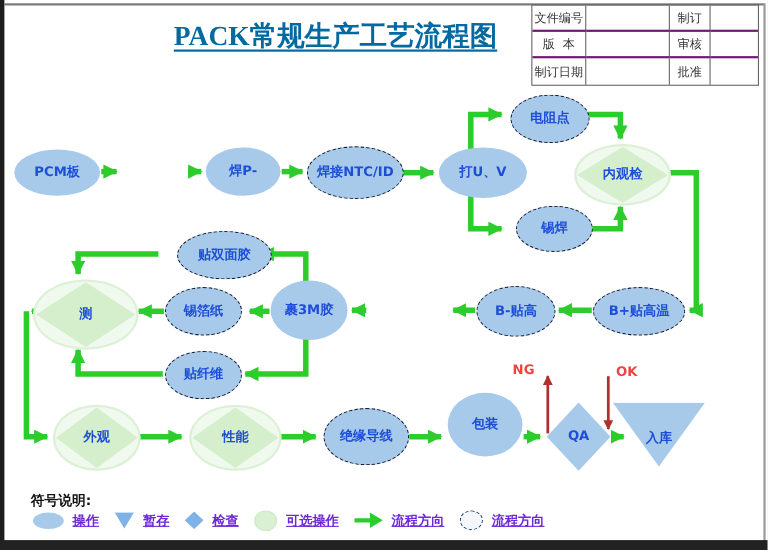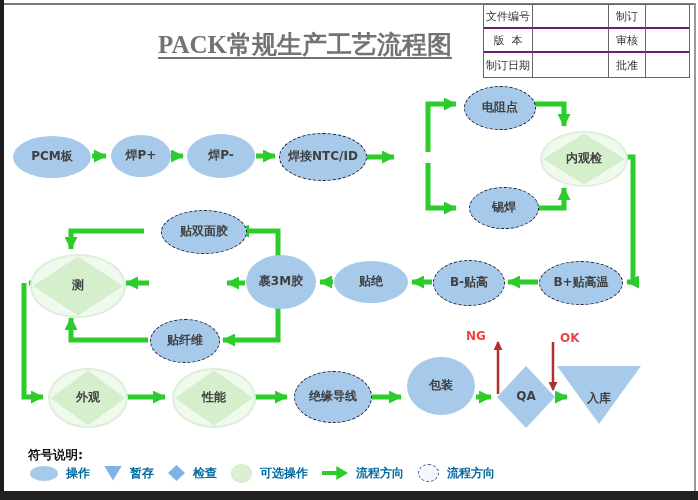--- a/index.html
+++ b/index.html
@@ -4,58 +4,58 @@
 <style>
   html,body{margin:0;padding:0;background:#e8e8e8;}
   #page{position:relative;width:698px;height:500px;background:#ffffff;overflow:hidden;
         font-family:"DejaVu Sans","Liberation Sans",sans-serif;}
   
   .frame-left{position:absolute;left:0;top:0;width:4px;height:100%;background:#1d1d1d;}
   .frame-top{position:absolute;left:4px;top:3px;right:3px;height:2px;background:#7a7a7a;}
   .frame-right{position:absolute;right:2px;top:3px;width:2px;bottom:8px;background:#9a9a9a;}
   .frame-bottom{position:absolute;left:0;bottom:0;width:100%;height:9px;background:#222222;}
 
-  .title{position:absolute;left:150px;top:28px;width:310px;text-align:center;
+  .title{position:absolute;left:150px;top:16px;width:310px;text-align:center;
          font-family:"Liberation Serif","DejaVu Serif",serif;font-size:25px;font-weight:bold;
-         color:#737373;text-decoration:underline;text-underline-offset:4px;}
+         color:#0369a1;text-decoration:underline;text-underline-offset:4px;}
 
   
   .info-table{position:absolute;left:483px;top:4px;display:grid;
               grid-template-columns:49px 76px 37px 43px;grid-auto-rows:24px;
               border:1px solid #666;font-size:11px;color:#333;}
   .info-table .cell{border-right:1px solid #666;border-bottom:2px solid #701a75;
               display:flex;align-items:center;justify-content:center;white-space:pre;}
   .info-table .cell:nth-child(4n){border-right:none;}
   .info-table .cell:nth-child(n+9){border-bottom:none;}
 
   
   svg.arrows{position:absolute;left:0;top:0;z-index:1;}
 
   
   .node{position:absolute;z-index:2;display:flex;align-items:center;justify-content:center;
-        color:#404040;font-size:12px;font-weight:600;text-align:center;line-height:1.1;}
+        color:#1d4ed8;font-size:12px;font-weight:600;text-align:center;line-height:1.1;}
   .op{background:#a7c9ea;border-radius:50%;}
   .opt{background:#a7c9ea;border-radius:50%;border:1.6px dashed #1a1a2e;}
   .opcheck{background:#f0f9ee;border:2px solid #dcf0d6;border-radius:50%;}
   .opcheck::before{content:"";position:absolute;inset:0;background:#d5eecb;
         clip-path:polygon(50% 1%,99% 50%,50% 99%,1% 50%);}
   .opcheck span{position:relative;z-index:1;}
   .diamond{background:#a7c9ea;clip-path:polygon(50% 0,100% 50%,50% 100%,0 50%);}
   .tri{background:#a7c9ea;clip-path:polygon(0 0,100% 0,50% 100%);
        align-items:center;padding-top:8px;box-sizing:border-box;}
 
   
   .n-pcm{left:13px;top:136px;width:78px;height:42px;}
   .n-weldp1{left:111px;top:135px;width:60px;height:42px;}
   .n-weldp2{left:187px;top:134px;width:68px;height:44px;}
   .n-ntc{left:279px;top:133px;width:86px;height:46px;}
   .n-uv{left:399px;top:134px;width:80px;height:46px;}
   .n-res{left:464px;top:86px;width:70px;height:42px;}
   .n-sol{left:469px;top:187px;width:68px;height:40px;}
-  .n-innersp{left:540px;top:131px;width:84px;height:52px;}
+  .n-innersp{left:522px;top:131px;width:84px;height:52px;}
   .n-bplus{left:539px;top:261px;width:82px;height:42px;}
   .n-bminus{left:433px;top:260px;width:70px;height:44px;}
   .n-tins{left:334px;top:261px;width:74px;height:42px;}
   .n-3m{left:246px;top:255px;width:70px;height:54px;}
   .n-dtape{left:161px;top:210px;width:84px;height:42px;}
   .n-foil{left:150px;top:261px;width:68px;height:42px;}
   .n-fiber{left:150px;top:319px;width:68px;height:42px;}
   .n-test{left:30px;top:254px;width:92px;height:60px;}
   .n-look{left:48px;top:368px;width:76px;height:56px;}
   .n-perf{left:172px;top:368px;width:80px;height:56px;}
@@ -66,21 +66,21 @@
   .n-rework{left:498px;top:316px;width:58px;height:32px;}
 
   .flowlabel{position:absolute;z-index:3;color:#ef4444;font-size:12px;font-weight:bold;}
   .l-ng{left:466px;top:329px;}
   .l-ok{left:560px;top:331px;}
 
   
   .legend-heading{position:absolute;left:28px;top:447px;font-size:12.5px;font-weight:bold;color:#111;}
   .legend{position:absolute;left:30px;top:463px;height:20px;display:flex;align-items:center;z-index:2;}
   .legend .sym{display:inline-block;flex:none;}
-  .legend .lab{font-size:12px;font-weight:bold;color:#0369a1;margin-left:8px;margin-right:14px;white-space:nowrap;}
+  .legend .lab{font-size:12px;font-weight:bold;color:#6d28d9;margin-left:8px;margin-right:14px;white-space:nowrap;text-decoration:underline;}
   .s-ellipse{width:28px;height:15px;background:#a7c9ea;border-radius:50%;}
   .s-tri{width:18px;height:15px;background:#7fb2e8;clip-path:polygon(0 0,100% 0,50% 100%);}
   .s-dia{width:17px;height:16px;background:#7fb2e8;clip-path:polygon(50% 0,100% 50%,50% 100%,0 50%);}
   .s-gcirc{width:19px;height:17px;background:#d9f0d2;border:1px solid #cfe9c7;border-radius:50%;}
   .s-arrow{width:26px;height:14px;background:#2ccc2c;
            clip-path:polygon(0 36%,55% 36%,55% 0,100% 50%,55% 100%,55% 64%,0 64%);}
   .s-dashed{width:19px;height:16px;background:#f4f8fd;border:1.5px dashed #2b4a7a;border-radius:50%;}
 </style>
 </head>
 <body>
@@ -146,52 +146,52 @@
     </g>
     <g stroke="#b03030" stroke-width="2.5" fill="none">
       <line x1="498" y1="394" x2="498" y2="342" marker-end="url(#ar)"></line>
       <line x1="553" y1="342" x2="553" y2="390" marker-end="url(#ar)"></line>
     </g>
   </svg>
 
   <div class="node op  n-pcm">
       <span>PCM板</span>
     </div>
-  <div class="node op  n-weldp1">
-      <span>焊P+</span>
-    </div>
   <div class="node op  n-weldp2">
       <span>焊P-</span>
     </div>
   <div class="node opt n-ntc">
       <span>焊接NTC/ID</span>
     </div>
+  <div class="node op  n-uv">
+      <span>打U、V</span>
+    </div>
   <div class="node opt n-res">
       <span>电阻点</span>
     </div>
   <div class="node opt n-sol">
       <span>锡焊</span>
     </div>
   <div class="node opcheck n-innersp">
       <span>内观检</span>
     </div>
   <div class="node opt n-bplus">
       <span>B+贴高温</span>
     </div>
   <div class="node opt n-bminus">
       <span>B-贴高</span>
     </div>
-  <div class="node op  n-tins">
-      <span>贴绝</span>
-    </div>
   <div class="node op  n-3m">
       <span>裹3M胶</span>
     </div>
   <div class="node opt n-dtape">
       <span>贴双面胶</span>
+    </div>
+  <div class="node opt n-foil">
+      <span>锡箔纸</span>
     </div>
   <div class="node opt n-fiber">
       <span>贴纤维</span>
     </div>
   <div class="node opcheck n-test">
       <span>测</span>
     </div>
   <div class="node opcheck n-look">
       <span>外观</span>
     </div>

